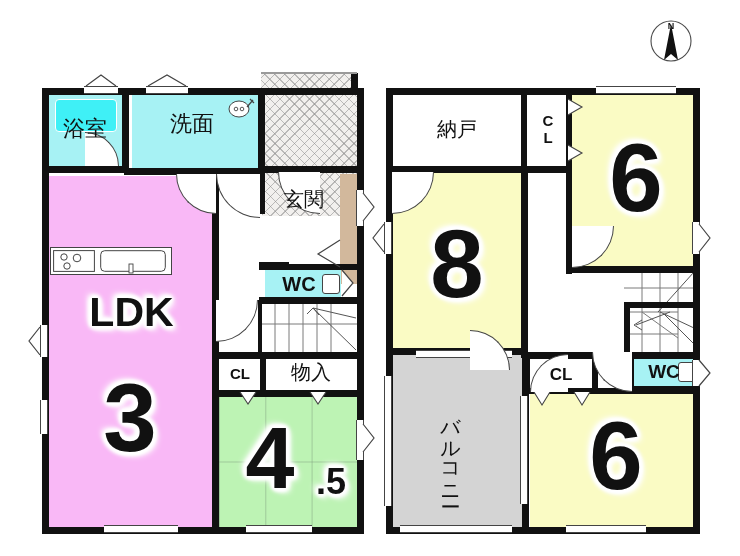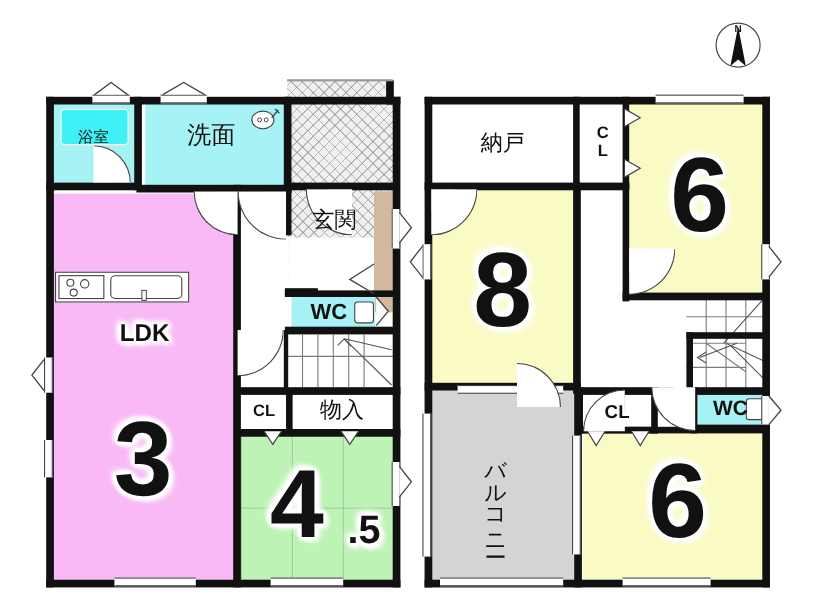--- a/index.html
+++ b/index.html
@@ -220,27 +220,27 @@
         </svg>
     </div>
 
     <div style="position:absolute;left:222px;top:392px;width:134px;height:13px;">
       <svg width="134" height="13" viewBox="0 0 134 13">
         <polyline points="18,0 26,12 34,0" fill="#fff" stroke="#444" stroke-width="1.1"></polyline>
         <polyline points="88,0 96,12 104,0" fill="#fff" stroke="#444" stroke-width="1.1"></polyline>
       </svg>
     </div>
 
-    <div class="lbl jp" style="left:48px;top:118px;width:74px;font-size:14px;">浴室</div>
+    <div class="lbl jp" style="left:48px;top:118px;width:74px;font-size:22px;">浴室</div>
     <div class="lbl jp" style="left:132px;top:113px;width:120px;font-size:22px;">洗面</div>
     <div class="lbl jp" style="left:262px;top:189px;width:84px;font-size:20px;">玄関</div>
     <div class="lbl" style="left:268px;top:274px;width:62px;font-size:20px;font-weight:600;">WC</div>
     <div class="lbl" style="left:221px;top:366px;width:38px;font-size:15px;font-weight:600;">CL</div>
     <div class="lbl jp" style="left:268px;top:362px;width:86px;font-size:20px;">物入</div>
-    <div class="lbl big" style="left:48px;top:292px;width:167px;font-size:22px;">LDK</div>
+    <div class="lbl big" style="left:48px;top:292px;width:167px;font-size:41px;">LDK</div>
     <div class="lbl big" style="left:40px;top:370px;width:180px;font-size:96px;">3</div>
     <div class="lbl big" style="left:222px;top:414px;width:96px;font-size:88px;">4</div>
     <div class="lbl big" style="left:310px;top:464px;width:42px;font-size:36px;">.5</div>
   </div>
 
   <div>
 
     <div class="rm" style="left:392px;top:94px;width:130px;height:72px;background:#ffffff;"></div>
 
     <div class="rm" style="left:528px;top:94px;width:40px;height:72px;background:#ffffff;"></div>

